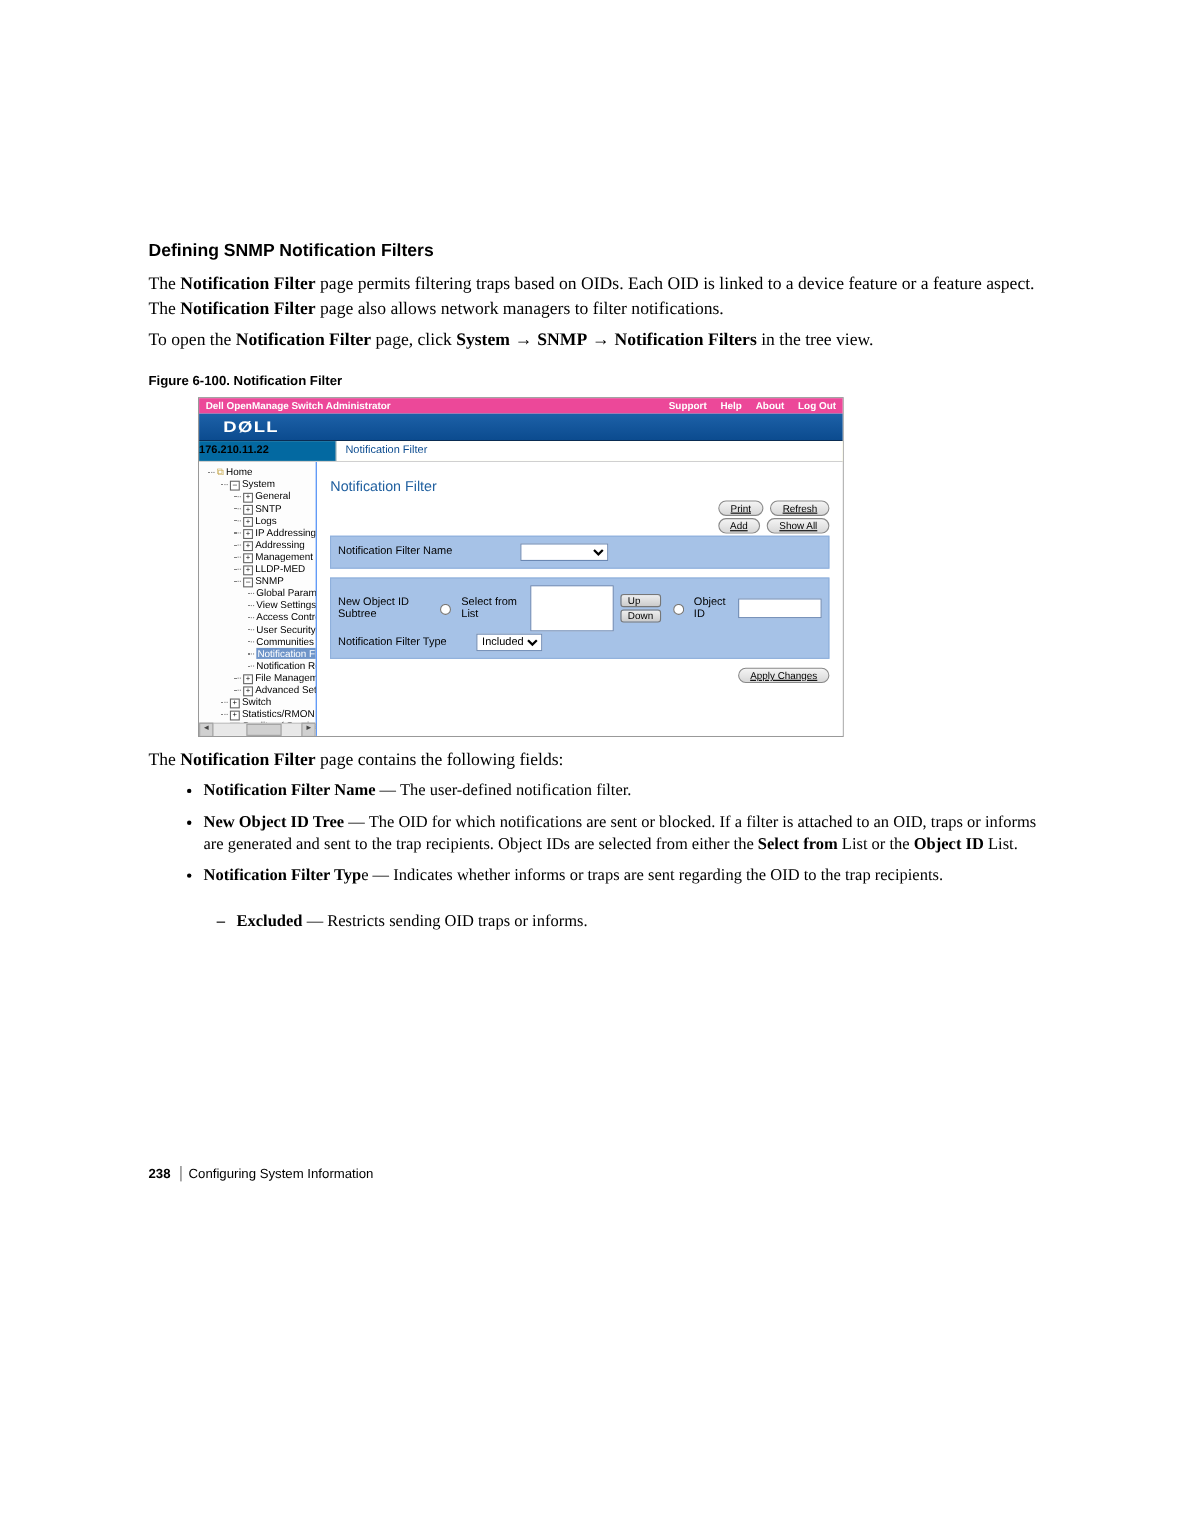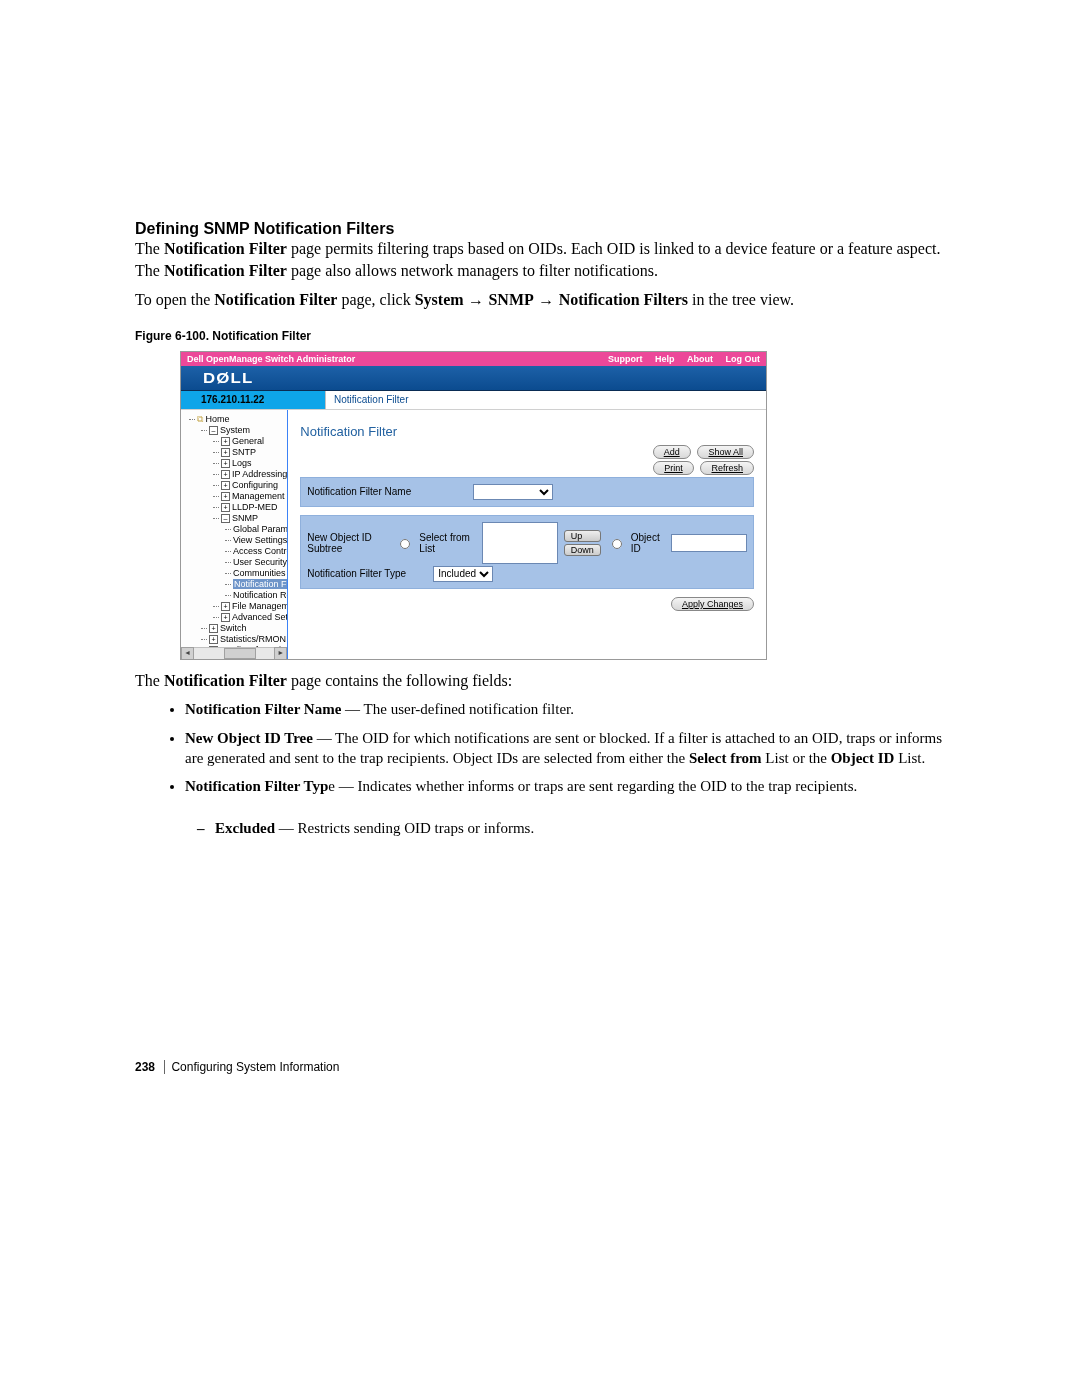--- a/index.html
+++ b/index.html
@@ -15,20 +15,21 @@
   .page {
     position: absolute;
     left: 135px;
     top: 220px;
     width: 810px;
   }
   .heading {
     font-family: Arial, Helvetica, sans-serif;
     font-weight: bold;
     font-size: 16px;
+    margin-bottom: 10px;
   }
   .para {
     font-size: 16px;
     line-height: 1.35;
     margin-bottom: 8px;
   }
   .fig-caption {
     font-family: Arial, Helvetica, sans-serif;
     font-weight: bold;
     font-size: 12px;
@@ -107,26 +108,26 @@
 
   .crumbbar {
     display: flex;
     align-items: stretch;
     border-bottom: 1px solid #d0d0d0;
     background: #ffffcc;
     height: 18px;
   }
   .ip-cell {
     width: 124px;
-    background: #0ea5e9;
+    background: #0369a1;
     border-right: 1px solid #c0c0c0;
     font-weight: bold;
     font-size: 10px;
     display: flex; align-items: center;
-    padding-left: 20px;
+    padding-left: 0;
   }
   .crumb-cell {
     flex: 1;
     background: #fff;
     color: #0b4b8f;
     font-size: 10px;
     display: flex; align-items: center;
     padding-left: 8px;
   }
 
@@ -274,21 +275,21 @@
         <div class="tree">
           <ul>
             <li><span class="home-icon">⧉</span><span>Home</span>
               <ul>
                 <li><span class="toggle">–</span><span>System</span>
                   <ul>
                     <li><span class="toggle">+</span><span>General</span></li>
                     <li><span class="toggle">+</span><span>SNTP</span></li>
                     <li><span class="toggle">+</span><span>Logs</span></li>
                     <li><span class="toggle">+</span><span>IP Addressing</span></li>
-                    <li><span class="toggle">+</span><span>Configuring</span></li>
+                    <li><span class="toggle">+</span><span>Addressing</span></li>
                     <li><span class="toggle">+</span><span>Management Security</span></li>
                     <li><span class="toggle">+</span><span>LLDP-MED</span></li>
                     <li><span class="toggle">–</span><span>SNMP</span>
                       <ul>
                         <li><span>Global Parameters</span></li>
                         <li><span>View Settings</span></li>
                         <li><span>Access Control</span></li>
                         <li><span>User Security Model</span></li>
                         <li><span>Communities</span></li>
                         <li><span class="selected">Notification Filter</span></li>
@@ -311,26 +312,26 @@
           <div class="track">
               <div class="thumb"></div>
             </div>
           <div class="arrbtn">►</div>
         </div>
       </div>
 
       <div class="content">
         <h2>Notification Filter</h2>
         <div class="btn-row">
+          <span class="pillbtn">Print</span>
+          <span class="pillbtn">Refresh</span>
+        </div>
+        <div class="btn-row">
           <span class="pillbtn">Add</span>
           <span class="pillbtn">Show All</span>
-        </div>
-        <div class="btn-row">
-          <span class="pillbtn">Print</span>
-          <span class="pillbtn">Refresh</span>
         </div>
 
         <div class="panel">
           <div class="row">
             <span style="width:160px">Notification Filter Name</span>
             <select class="select-wide"></select>
           </div>
         </div>
 
         <div class="panel">

